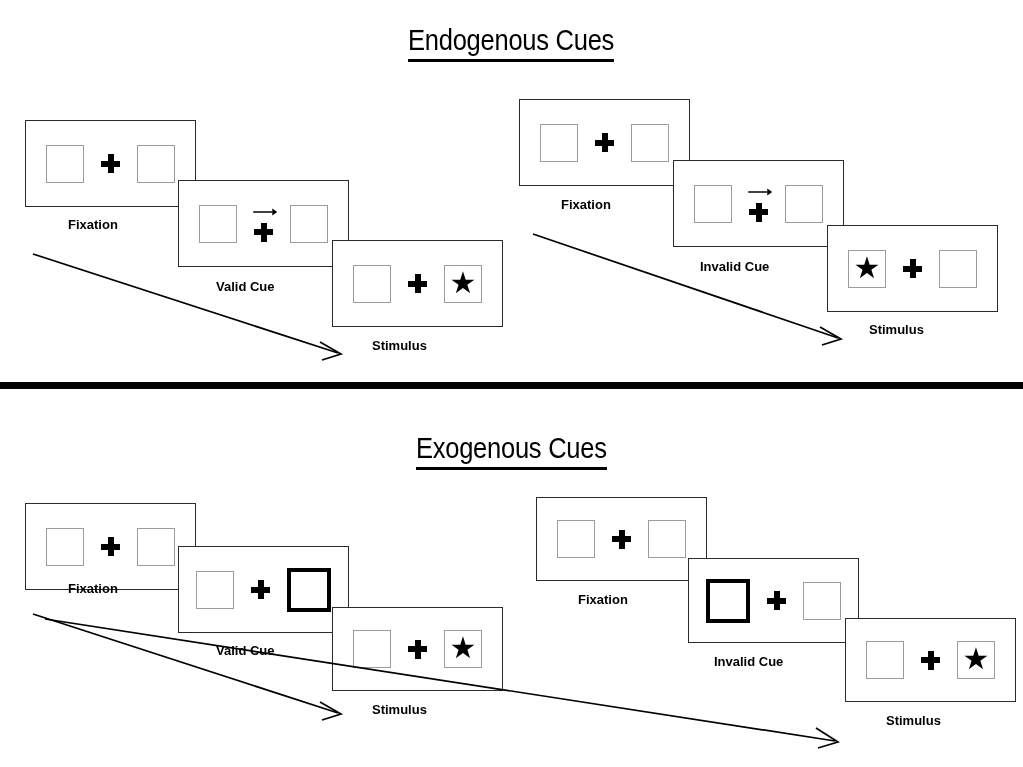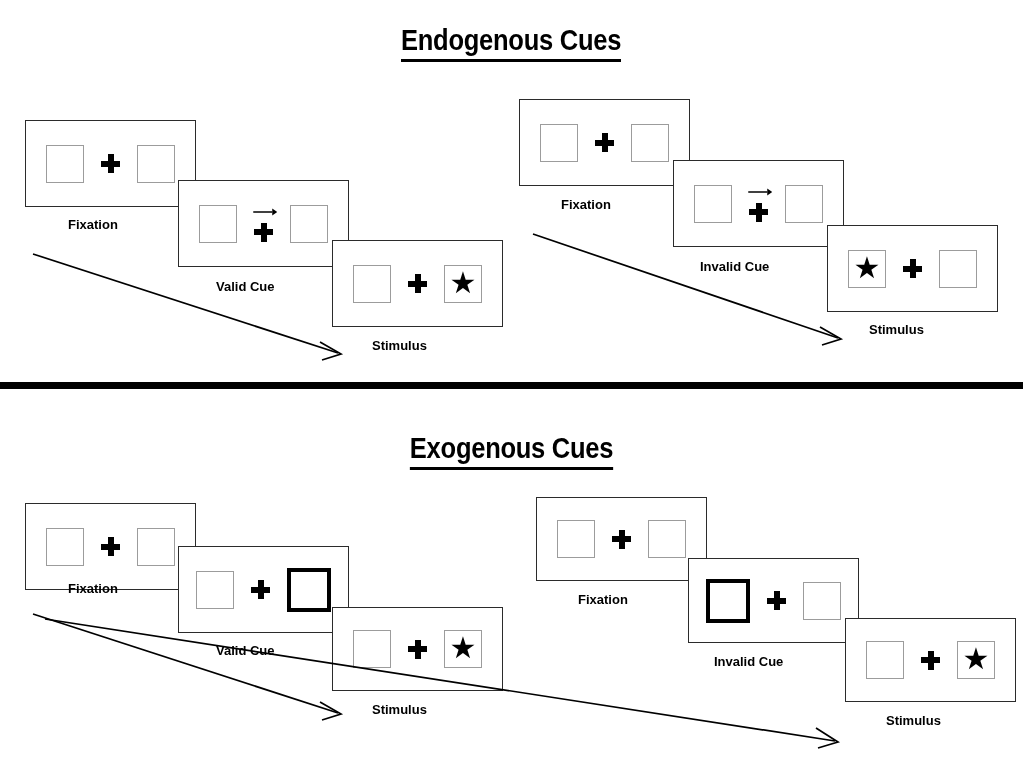--- a/index.html
+++ b/index.html
@@ -15,21 +15,21 @@
     font-family: "Liberation Sans", sans-serif;
     color: #000000;
   }
 
   
   .section-title {
     position: absolute;
     left: 0;
     width: 1023px;
     text-align: center;
-    font-weight: bold;
+    font-weight: normal;
     font-size: 29px;
     letter-spacing: -0.3px;
     color: #000000;
   }
   .section-title span {
     border-bottom: 3px solid #000;
     padding-bottom: 2px;
     display: inline-block;
     transform: scaleX(0.88);
   }

